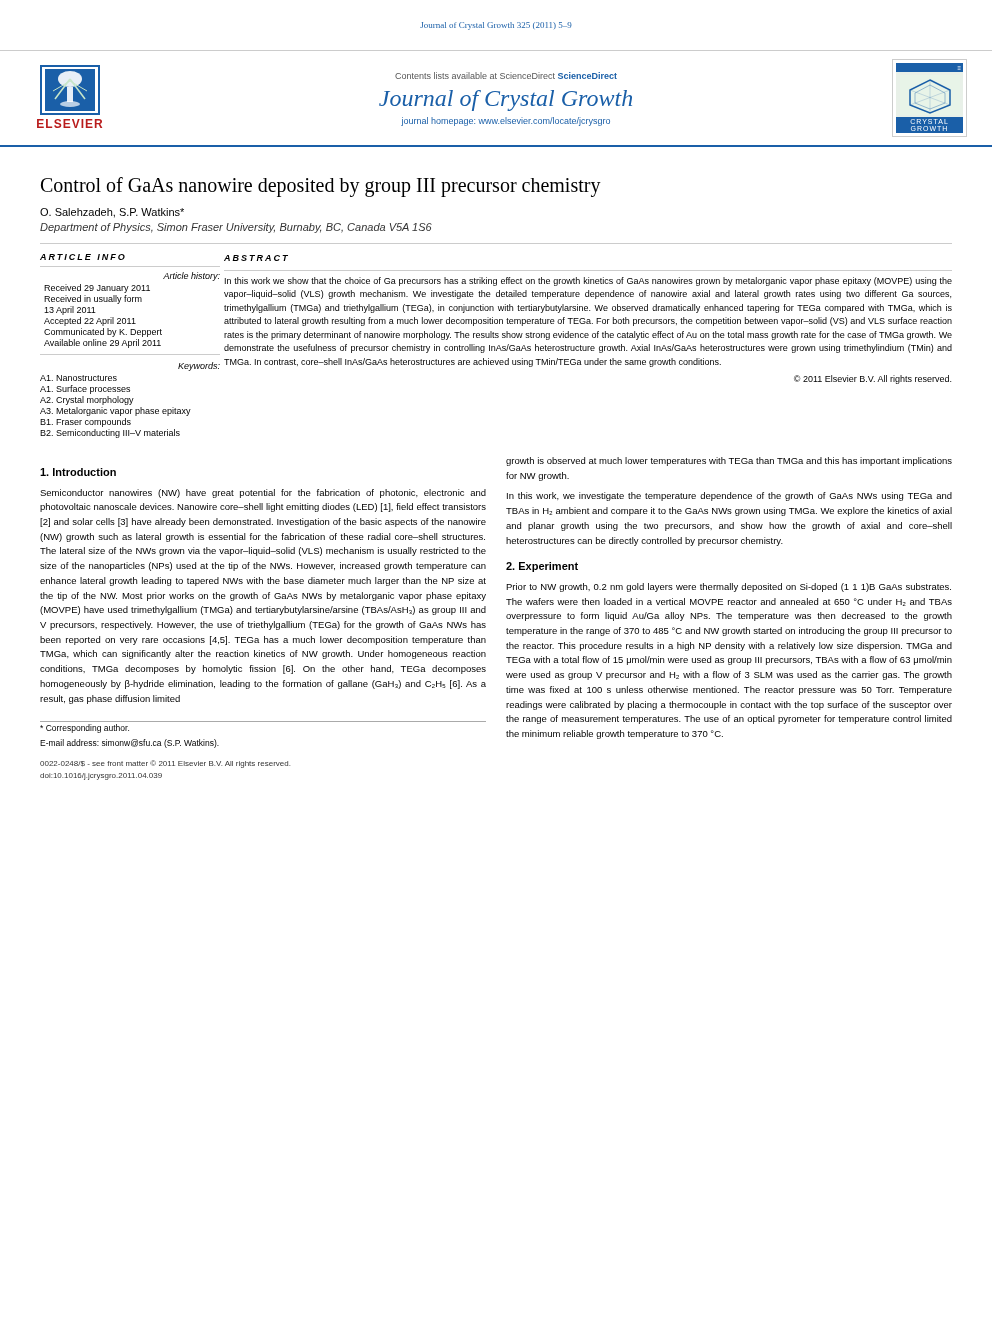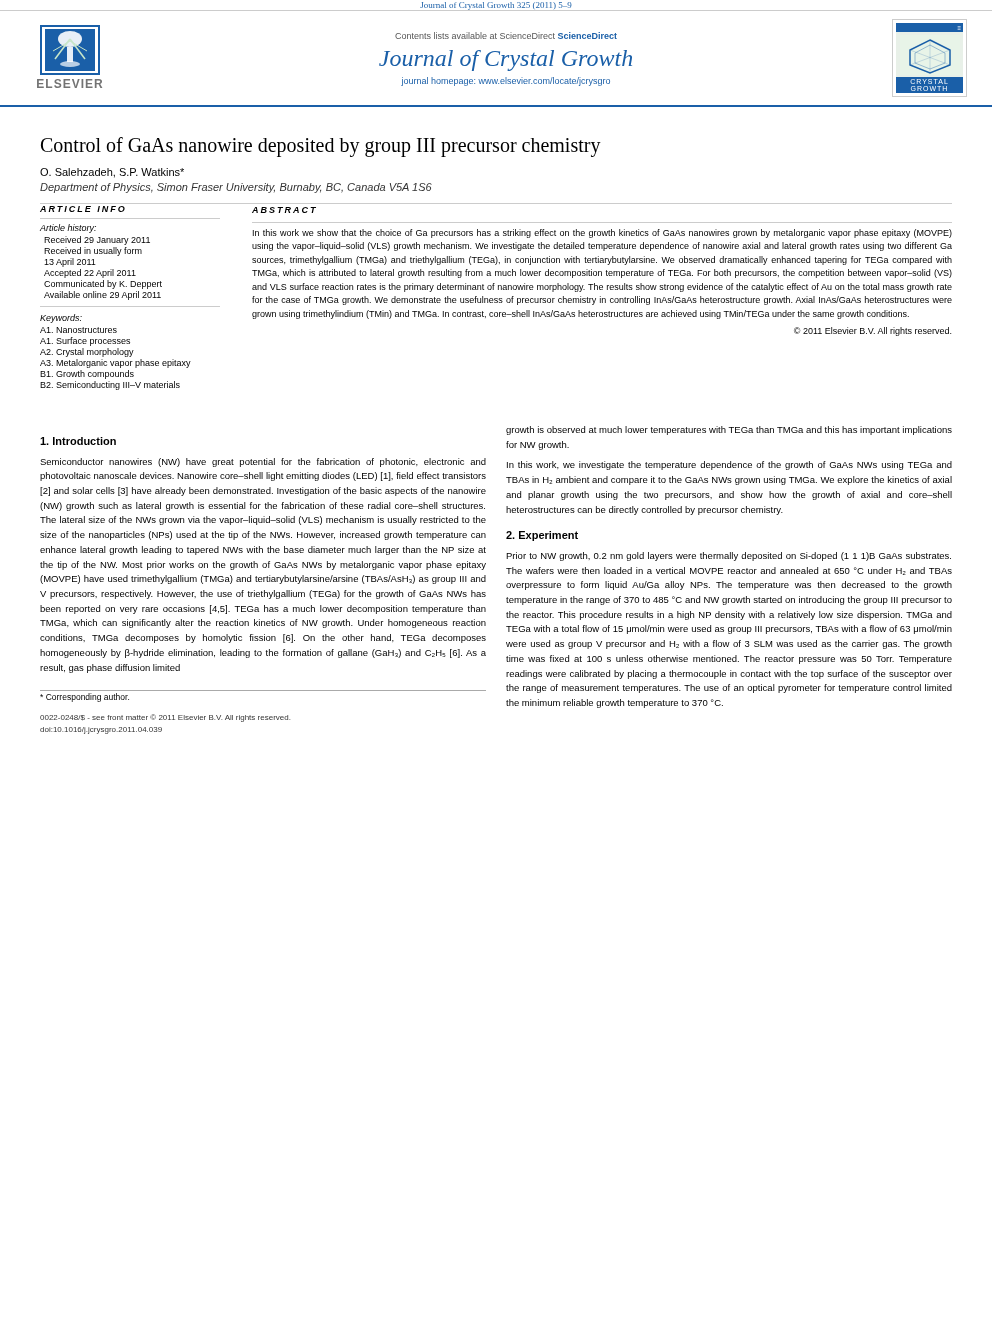--- a/index.html
+++ b/index.html
@@ -9,21 +9,21 @@
       background: #fff;
       color: #000;
       width: 992px;
       min-height: 1323px;
     }
 
     
     .journal-header-bar {
       background: #fff;
       border-bottom: 1px solid #ccc;
-      padding: 0 0;
+      padding: 20px 0;
       text-align: center;
       font-size: 9px;
       color: #1a5fa8;
     }
     .journal-top-banner {
       display: flex;
       align-items: center;
       justify-content: space-between;
       padding: 8px 20px;
       border-bottom: 2px solid #1a5fa8;
@@ -43,21 +43,21 @@
       justify-content: center;
       overflow: hidden;
     }
     .elsevier-tree-svg {
       width: 50px;
       height: 42px;
     }
     .elsevier-text {
       font-size: 12px;
       font-weight: bold;
-      color: #737373;
+      color: #b91c1c;
       letter-spacing: 1px;
       margin-top: 2px;
       font-family: Arial, sans-serif;
     }
     .journal-title-center {
       text-align: center;
       flex: 1;
     }
     .contents-line {
       font-size: 9px;
@@ -135,23 +135,24 @@
       font-size: 11px;
       font-style: italic;
       color: #333;
       margin-bottom: 10px;
       font-family: Arial, sans-serif;
     }
 
     
     .two-col-section {
       display: flex;
-      gap: 32px;
-      margin-bottom: 32px;
+      gap: 4px;
+      margin-bottom: 15px;
       border-top: 1px solid #ccc;
+      padding-top: 8px;
     }
     .article-info-col {
       width: 180px;
       flex-shrink: 0;
       font-size: 9px;
       font-family: Arial, sans-serif;
     }
     .abstract-col {
       flex: 1;
       font-size: 9px;
@@ -169,20 +170,21 @@
     }
     .info-divider {
       border: none;
       border-top: 1px solid #ccc;
       margin: 4px 0;
     }
     .info-label {
       font-style: italic;
       font-size: 9px;
       margin-bottom: 2px;
+      text-align: right;
     }
     .info-date {
       font-size: 9px;
       margin-bottom: 1px;
       padding-left: 4px;
     }
     .keywords-label {
       font-style: italic;
       margin-top: 6px;
       margin-bottom: 2px;
@@ -328,40 +330,41 @@
       <div class="info-date">13 April 2011</div>
       <div class="info-date">Accepted 22 April 2011</div>
       <div class="info-date">Communicated by K. Deppert</div>
       <div class="info-date">Available online 29 April 2011</div>
       <hr class="info-divider" style="margin-top:6px;">
       <div class="info-label keywords-label">Keywords:</div>
       <div class="keyword-item">A1. Nanostructures</div>
       <div class="keyword-item">A1. Surface processes</div>
       <div class="keyword-item">A2. Crystal morphology</div>
       <div class="keyword-item">A3. Metalorganic vapor phase epitaxy</div>
-      <div class="keyword-item">B1. Growth compounds</div>
+      <div class="keyword-item">B1. Fraser compounds</div>
       <div class="keyword-item">B2. Semiconducting III–V materials</div>
     </div>
 
     <div class="abstract-col">
       <div class="section-label">ABSTRACT</div>
       <hr class="info-divider">
       <div class="abstract-text">In this work we show that the choice of Ga precursors has a striking effect on the growth kinetics of GaAs nanowires grown by metalorganic vapor phase epitaxy (MOVPE) using the vapor–liquid–solid (VLS) growth mechanism. We investigate the detailed temperature dependence of nanowire axial and lateral growth rates using two different Ga sources, trimethylgallium (TMGa) and triethylgallium (TEGa), in conjunction with tertiarybutylarsine. We observed dramatically enhanced tapering for TEGa compared with TMGa, which is attributed to lateral growth resulting from a much lower decomposition temperature of TEGa. For both precursors, the competition between vapor–solid (VS) and VLS surface reaction rates is the primary determinant of nanowire morphology. The results show strong evidence of the catalytic effect of Au on the total mass growth rate for the case of TMGa growth. We demonstrate the usefulness of precursor chemistry in controlling InAs/GaAs heterostructure growth. Axial InAs/GaAs heterostructures were grown using trimethylindium (TMin) and TMGa. In contrast, core–shell InAs/GaAs heterostructures are achieved using TMin/TEGa under the same growth conditions.</div>
       <div class="copyright-line">© 2011 Elsevier B.V. All rights reserved.</div>
     </div>
   </div>
 
   <div class="article-body">
 
     <div class="body-col">
       <div class="section-heading">1.  Introduction</div>
       <div class="body-paragraph">Semiconductor nanowires (NW) have great potential for the fabrication of photonic, electronic and photovoltaic nanoscale devices. Nanowire core–shell light emitting diodes (LED) [1], field effect transistors [2] and solar cells [3] have already been demonstrated. Investigation of the basic aspects of the nanowire (NW) growth such as lateral growth is essential for the fabrication of these radial core–shell structures. The lateral size of the NWs grown via the vapor–liquid–solid (VLS) mechanism is usually restricted to the size of the nanoparticles (NPs) used at the tip of the NWs. However, increased growth temperature can enhance lateral growth leading to tapered NWs with the base diameter much larger than the NP size at the tip of the NW. Most prior works on the growth of GaAs NWs by metalorganic vapor phase epitaxy (MOVPE) have used trimethylgallium (TMGa) and tertiarybutylarsine/arsine (TBAs/AsH₃) as group III and V precursors, respectively. However, the use of triethylgallium (TEGa) for the growth of GaAs NWs has been reported on very rare occasions [4,5]. TEGa has a much lower decomposition temperature than TMGa, which can significantly alter the reaction kinetics of NW growth. Under homogeneous reaction conditions, TMGa decomposes by homolytic fission [6]. On the other hand, TEGa decomposes homogeneously by β-hydride elimination, leading to the formation of gallane (GaH₃) and C₂H₅ [6]. As a result, gas phase diffusion limited</div>
 
       <div class="footnote-area">
         <div class="footnote-line">* Corresponding author.</div>
+        <div class="footnote-line">E-mail address: simonw@sfu.ca (S.P. Watkins).</div>
       </div>
 
       <div class="bottom-info">
         <div>0022-0248/$ - see front matter © 2011 Elsevier B.V. All rights reserved.</div>
         <div>doi:10.1016/j.jcrysgro.2011.04.039</div>
       </div>
     </div>
 
     <div class="body-col">
       <div class="body-paragraph">growth is observed at much lower temperatures with TEGa than TMGa and this has important implications for NW growth.</div>

